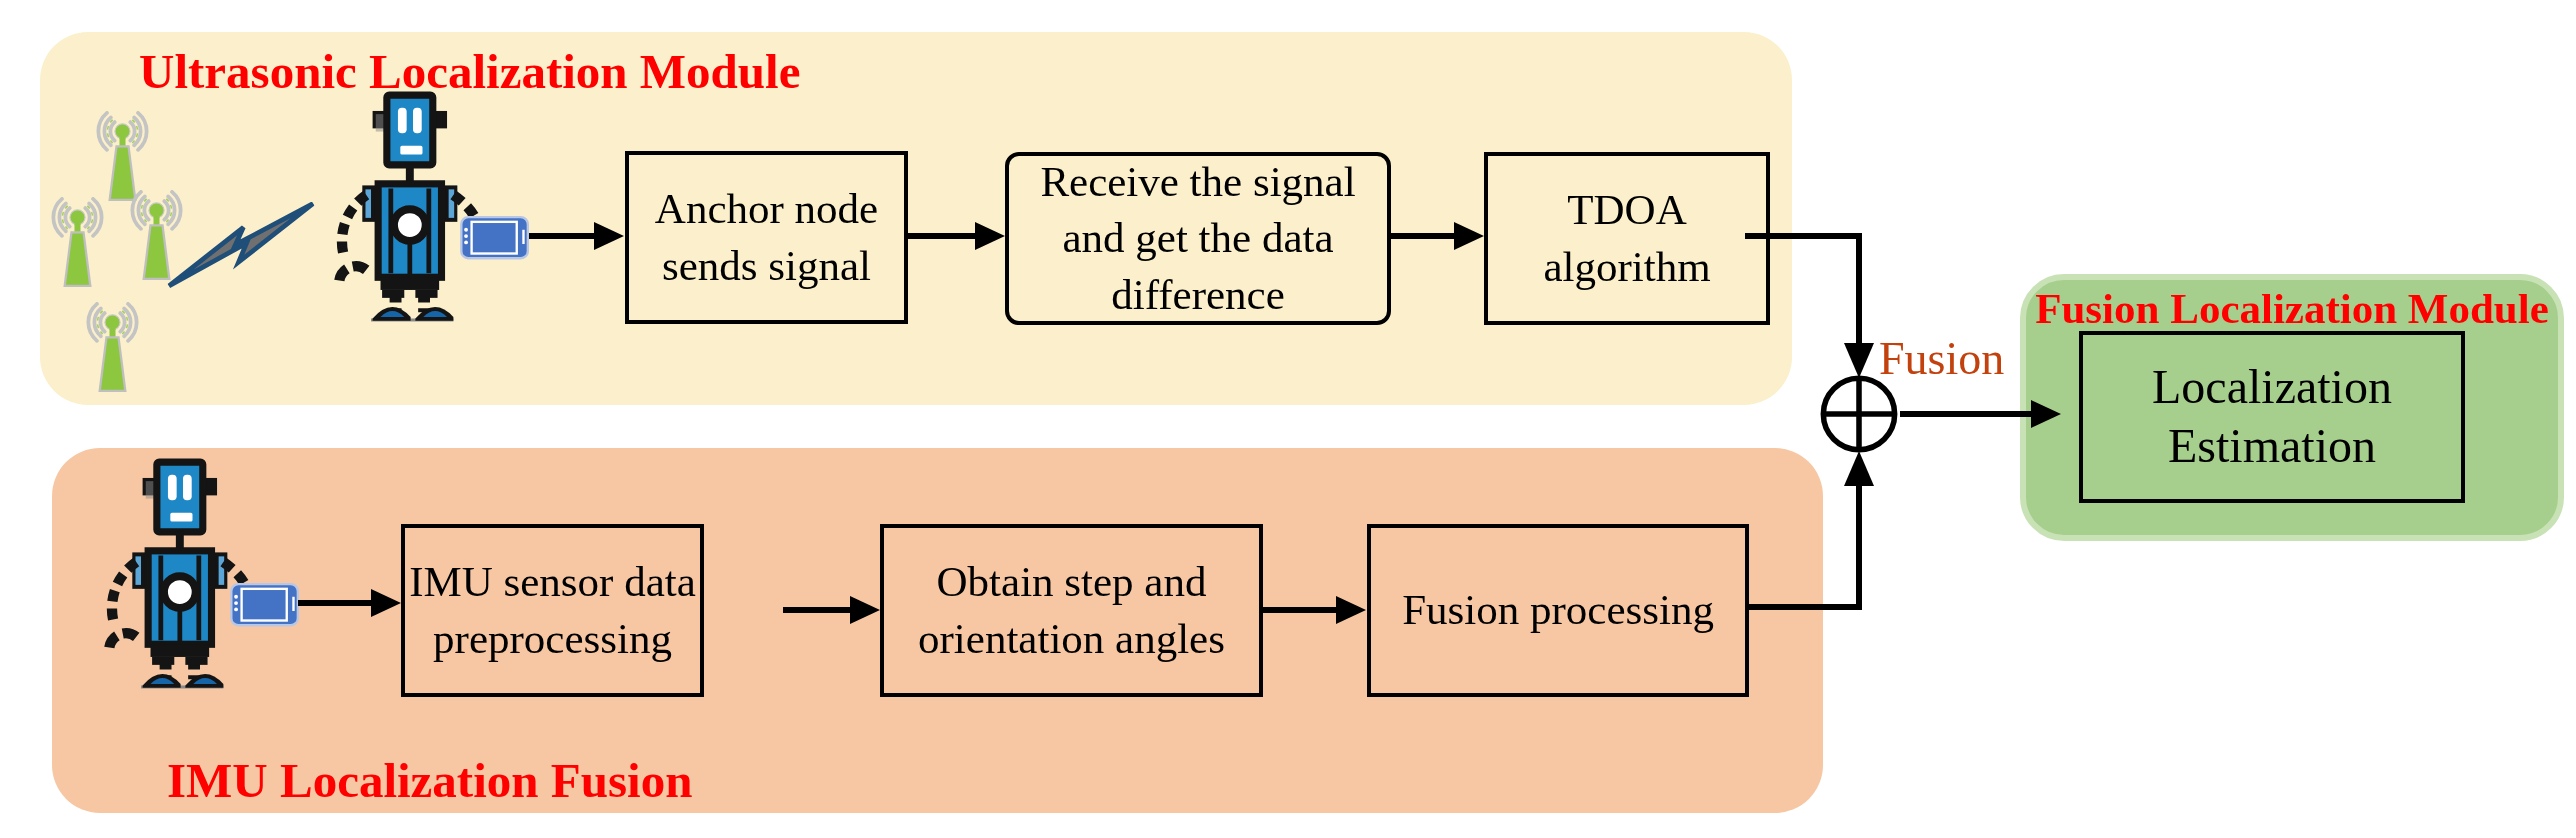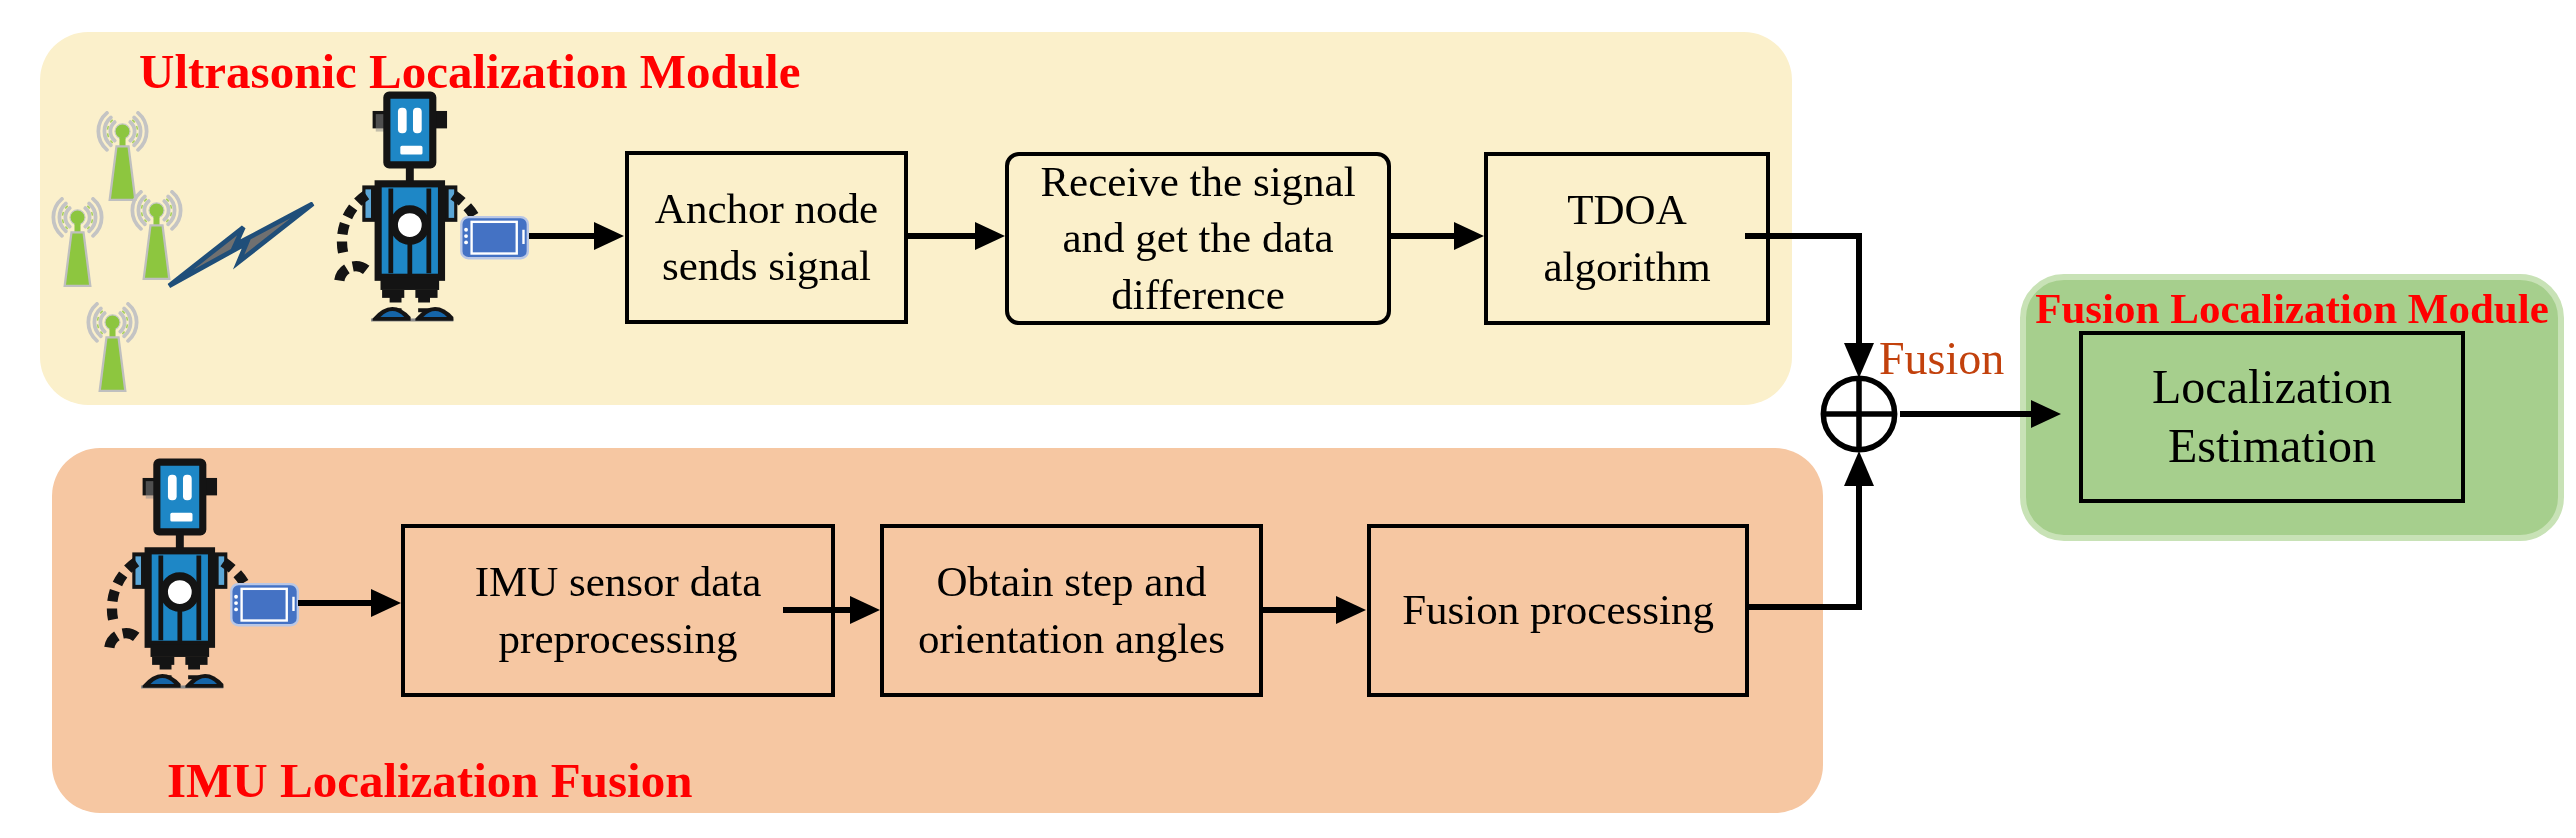--- a/index.html
+++ b/index.html
@@ -161,21 +161,21 @@
   <div class="flowbox" style="left:1005px; top:152px; width:386px; height:173px;border-radius:14px;">
     <div class="ln">Receive the signal</div>
     <div class="ln">and get the data</div>
     <div class="ln">difference</div>
   </div>
   <div class="flowbox" style="left:1484px; top:152px; width:286px; height:173px;">
     <div class="ln">TDOA</div>
     <div class="ln">algorithm</div>
   </div>
 
-  <div class="flowbox" style="left:401px; top:524px; width:434px; height:173px;">
+  <div class="flowbox" style="left:401px; top:524px; width:303px; height:173px;">
     <div class="ln">IMU sensor data</div>
     <div class="ln">preprocessing</div>
   </div>
   <div class="flowbox" style="left:880px; top:524px; width:383px; height:173px;">
     <div class="ln">Obtain step and</div>
     <div class="ln">orientation angles</div>
   </div>
   <div class="flowbox" style="left:1367px; top:524px; width:382px; height:173px;">
     <div class="ln">Fusion processing</div>
   </div>

